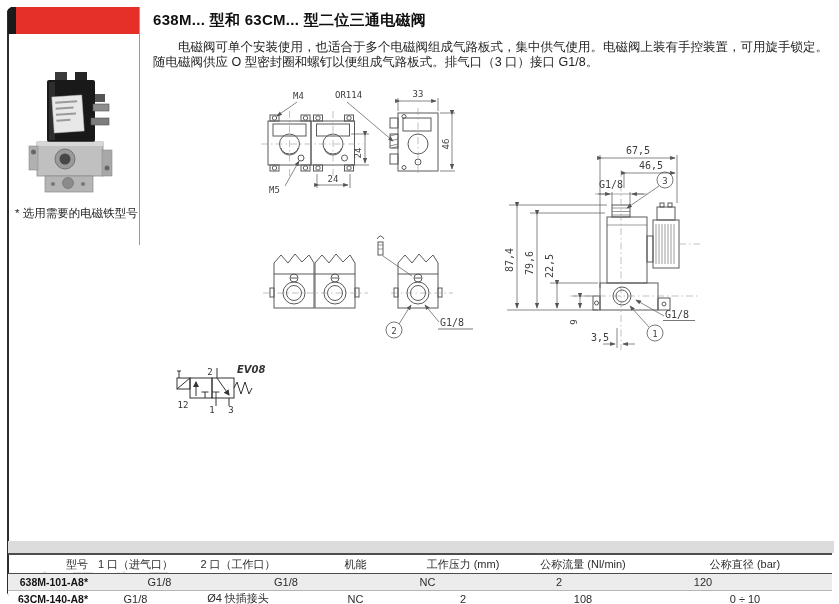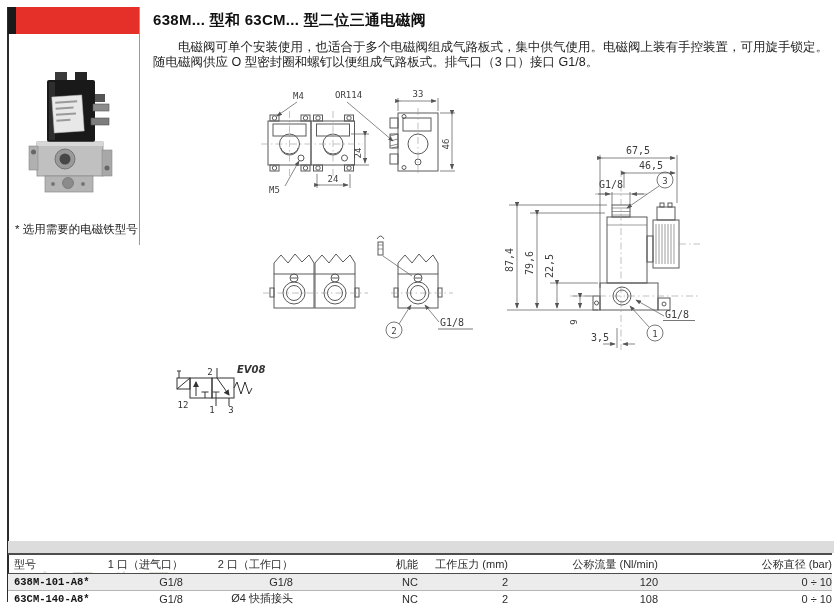--- a/index.html
+++ b/index.html
@@ -1,49 +1,49 @@
 <!DOCTYPE html>
 <html><head>
 <meta charset="utf-8">
 <style>
   html,body{margin:0;padding:0;background:#fff;}
   .page{position:relative;width:839px;height:604px;background:#ffffff;overflow:hidden;
-        font-family:"Liberation Sans","DejaVu Sans",sans-serif;color:#222;}
+        font-family:"Liberation Sans","DejaVu Sans",sans-serif;color:#222;border-radius:30px;}
 
   
   .rule-left{position:absolute;left:7px;top:7px;width:2px;height:595px;background:#2b2b2b;}
   .accent-black{position:absolute;left:8px;top:7px;width:8px;height:27px;background:#1a1a1a;}
   .accent-red{position:absolute;left:16px;top:7px;width:124px;height:27px;background:#e5302a;}
   .rule-side{position:absolute;left:139px;top:7px;width:1px;height:238px;background:#9a9a9a;}
   .page-title{position:absolute;left:153px;top:11px;font-size:15px;font-weight:bold;color:#101010;letter-spacing:.3px;}
   .intro{position:absolute;left:153px;top:40px;width:678px;font-size:12.5px;line-height:15px;
          text-indent:2em;color:#1e1e1e;}
 
-  .photo-caption{position:absolute;left:15px;top:222px;font-size:11.5px;color:#222;}
+  .photo-caption{position:absolute;left:15px;top:206px;font-size:11.5px;color:#222;}
 
   
   svg{position:absolute;overflow:visible;}
   .dwg text{font-family:"DejaVu Sans Mono","Liberation Mono",monospace;font-size:9px;fill:#3d3d3d;}
   .dwg .big{font-size:10px;}
   .sym text{font-family:"DejaVu Sans Mono","Liberation Mono",monospace;font-size:9px;fill:#333;}
   .sym .model{font-size:10px;font-style:italic;font-family:"DejaVu Sans","Liberation Sans",sans-serif;}
 
   
   .watermark{position:absolute;left:34px;top:567px;width:420px;font-size:24px;font-weight:bold;
              color:#8a7450;opacity:.22;letter-spacing:14px;white-space:nowrap;}
 
   
   .band{position:absolute;left:8px;top:541px;width:826px;height:12px;background:#dcdcdc;}
   .spec-table{position:absolute;left:8px;top:553px;width:824px;font-size:11px;color:#2c2c2c;}
   .trow{display:grid;grid-template-columns:80px 95px 110px 125px 90px 150px 174px;align-items:center;}
   .thead{border-top:2px solid #4d4d4d;border-bottom:1px solid #4d4d4d;height:18px;}
-  .r1{background:#ececec;height:16px;border-bottom:1px solid #b5b5b5;}
+  .r1{background:#ececec;height:16px;border-bottom:1px solid #b5b5b5;gap:24px;}
   .r2{background:#ffffff;height:15px;border-bottom:1px solid #8f8f8f;}
-  .cell{text-align:right;white-space:nowrap;}
-  .cell.left{text-align:left;padding-left:6px;font-family:Liberation Mono, monospace;}
+  .cell{text-align:center;white-space:nowrap;}
+  .cell.left{text-align:right;padding-left:6px;}
   .model{font-weight:bold;font-size:10.5px;color:#141414;}
 </style>
 </head>
 <body>
 
 <div class="page">
 
   <div class="rule-left"></div>
   <div class="accent-black"></div>
   <div class="accent-red"></div>

